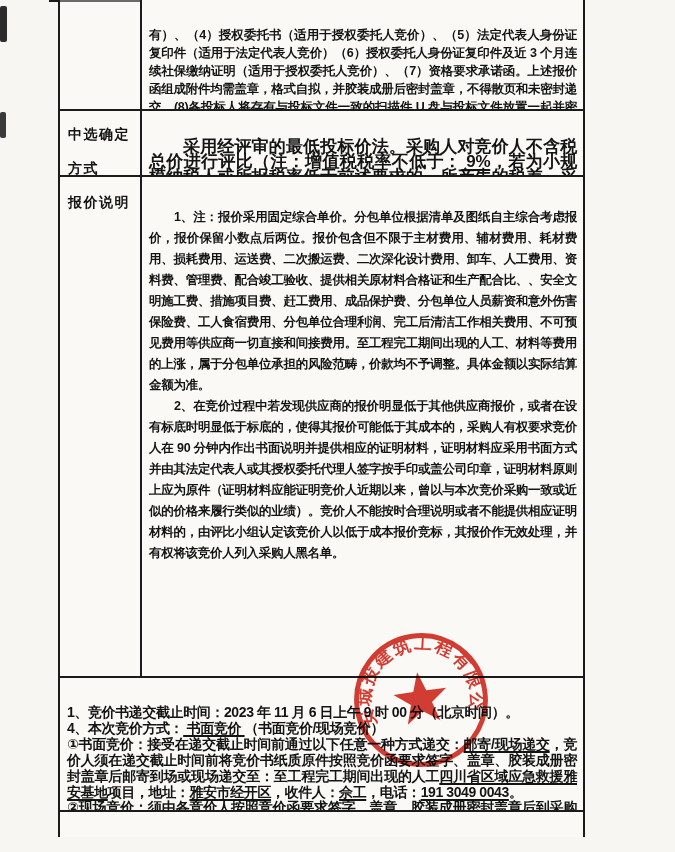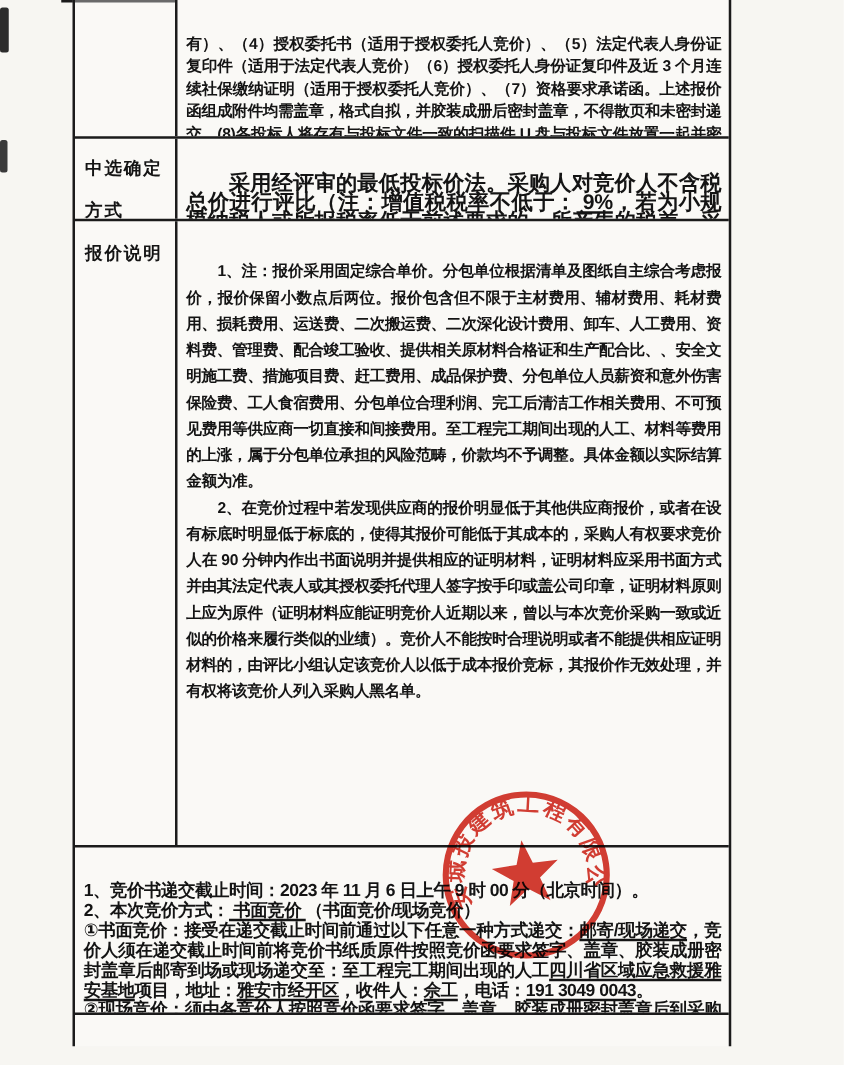--- a/index.html
+++ b/index.html
@@ -77,21 +77,21 @@
     <div class="label-cell">报价说明</div>
     <div class="content-cell">
         <p class="para"><span>1、注：报价采用固定综合单价。分包单位根据清单及图纸自主综合考虑报价，报价保留小数点后两位。报价包含但不限于主材费用、辅材费用、耗材费用、损耗费用、运送费、二次搬运费、二次深化设计费用、卸车、人工费用、资料费、管理费、配合竣工验收、提供相关原材料合格证和生产配合比、、安全文明施工费、措施项目费、赶工费用、成品保护费、分包单位人员薪资和意外伤害保险费、工人食宿费用、分包单位合理利润、完工后清洁工作相关费用、不可预见费用等供应商一切直接和间接费用。至工程完工期间出现的人工、材料等费用的上涨，属于分包单位承担的风险范畴，价款均不予调整。具体金额以实际结算金额为准。</span></p>
         <p class="para"><span>2、在竞价过程中若发现供应商的报价明显低于其他供应商报价，或者在设有标底时明显低于标底的，使得其报价可能低于其成本的，采购人有权要求竞价人在 90 分钟内作出书面说明并提供相应的证明材料，证明材料应采用书面方式并由其法定代表人或其授权委托代理人签字按手印或盖公司印章，证明材料原则上应为原件（证明材料应能证明竞价人近期以来，曾以与本次竞价采购一致或近似的价格来履行类似的业绩）。竞价人不能按时合理说明或者不能提供相应证明材料的，由评比小组认定该竞价人以低于成本报价竞标，其报价作无效处理，并有权将该竞价人列入采购人黑名单。</span></p>
       </div>
   </div>
 
   <div class="t-row row-submission">
     <div class="content-cell">
         <p class="para"><span>1、竞价书递交截止时间：2023 年 11 月 6 日上午 9 时 00 分（北京时间）。</span></p>
-        <p class="para"><span>2、本次竞价方式：</span><span class="u"> 书面竞价 </span><span>（书面竞价/现场竞价）</span></p>
+        <p class="para"><span>4、本次竞价方式：</span><span class="u"> 书面竞价 </span><span>（书面竞价/现场竞价）</span></p>
         <p class="para"><span>①书面竞价：接受在递交截止时间前通过以下任意一种方式递交：</span><span class="u">邮寄/现场递交</span><span>，竞价人须在递交截止时间前将竞价书纸质原件按照竞价函要求签字、盖章、胶装成册密封盖章后邮寄到场或现场递交至：至工程完工期间出现的人工</span><span class="u">四川省区域应急救援雅安基地</span><span>项目，地址：</span><span class="u">雅安市经开区</span><span>，收件人：</span><span class="u">佘工</span><span>，电话：</span><span class="u">191 3049 0043</span><span>。</span></p>
         <p class="para"><span>②现场竞价：须由各竞价人按照竞价函要求签字、盖章、胶装成册密封盖章后到采购人指定地点现场参与竞价。现场竞价地址：</span><span class="u">佘工</span><span>，联系人及电话：</span><span class="u">191 3049 0043</span></p>
       </div>
   </div>
 
 </div>
 
 <svg class="seal" viewBox="0 0 200 200" aria-hidden="true">
   <circle cx="100" cy="100" r="92" fill="none" stroke-width="7" stroke="#d02318"></circle>
   <polygon points="100,60 90.6,87.1 62,87.6 84.8,104.9 76.5,132.4 100,116 123.5,132.4 115.2,104.9 138,87.6 109.4,87.1" fill="#d02318"></polygon>

